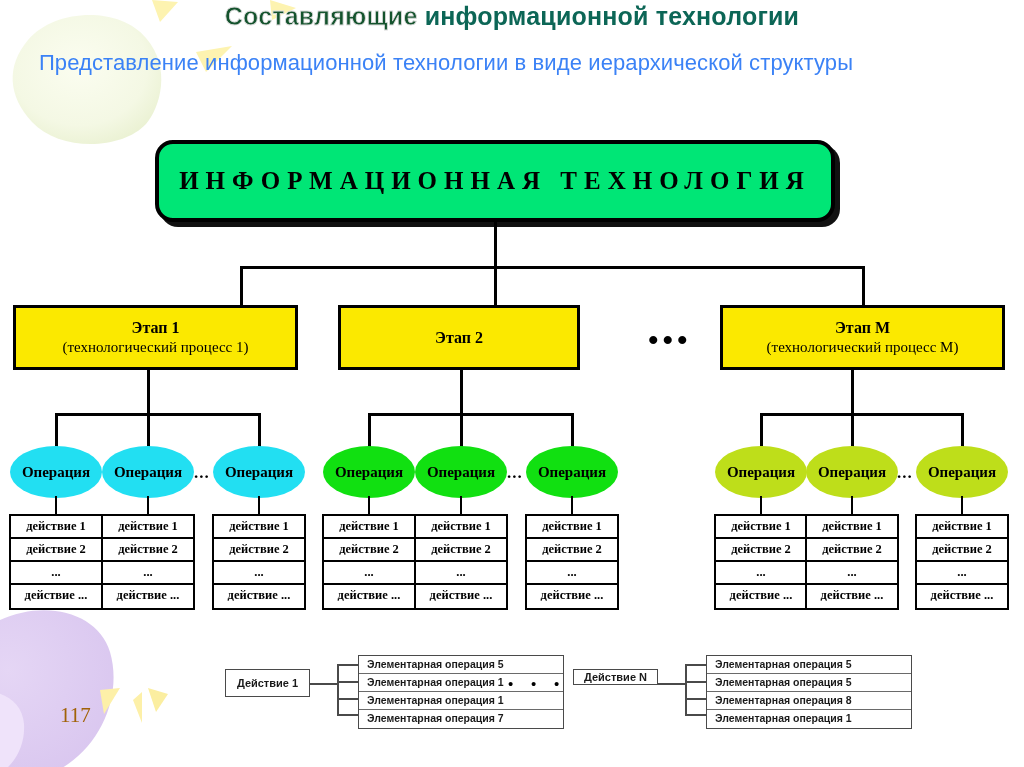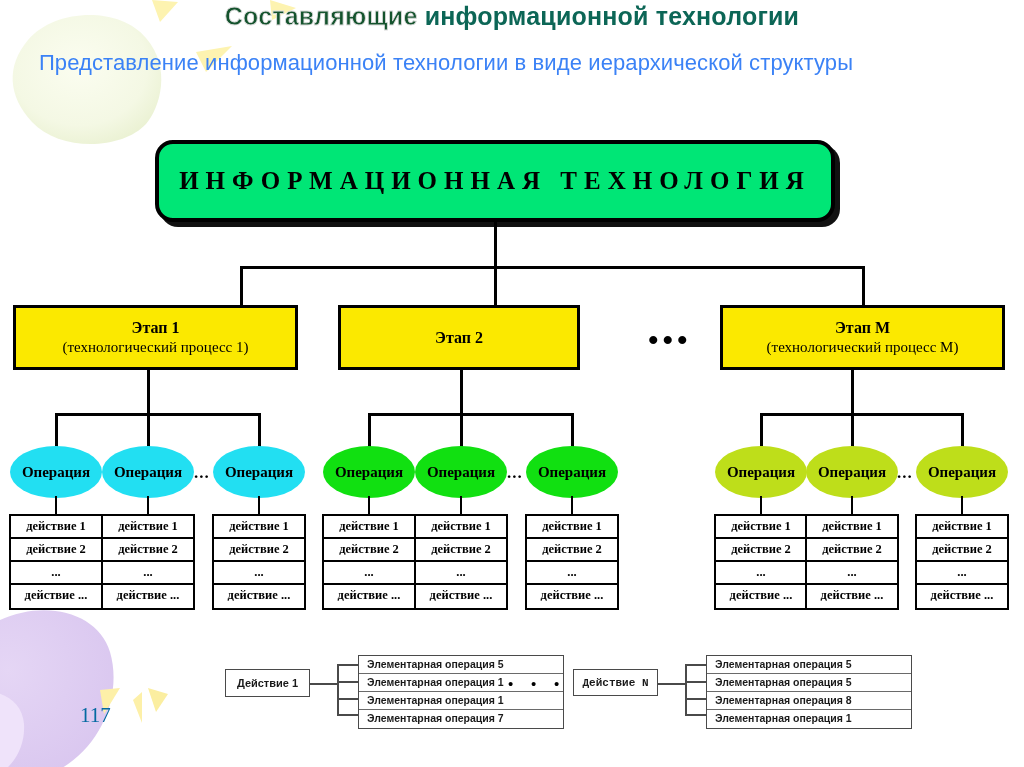--- a/index.html
+++ b/index.html
@@ -30,24 +30,23 @@
   .t-strong { color:#0c6656; }
   #subtitle {
     position:absolute; left:0; top:50px; width:892px;
     text-align:center; white-space:nowrap;
     font-size:22px; color:#3b82f6; letter-spacing:0.1px;
   }
 
   
   #page-number {
     position:absolute; left:60px; top:703px;
-    font-size:21px; color:#0369a1;
+    font-size:21px; color:#a16207;
     font-family:"Liberation Serif", serif;
     z-index:6;
-    margin-left:20px;
   }
 
   
   #diagram { position:absolute; left:0; top:0; width:1024px; height:767px; z-index:3; }
 
   
   #root-box {
     position:absolute; left:155px; top:140px; width:680px; height:82px;
     background:#00e676; border:4px solid #000; border-radius:18px;
     box-shadow:5px 5px 0 #111;
@@ -332,21 +331,21 @@
 
   <div class="det-list" style="left:358px; top:655px;">
     <div class="det-row">Элементарная операция 5</div>
     <div class="det-row">Элементарная операция 1</div>
     <div class="det-row">Элементарная операция 1</div>
     <div class="det-row">Элементарная операция 7</div>
   </div>
 
   <div class="det-dots" style="left:508px; top:676px;">• • •</div>
 
-  <div class="det-action" style="left:573px; top:669px; width:85px; height:27px;font-family:Liberation Mono, monospace;">
+  <div class="det-action" style="left:573px; top:669px; width:85px; height:16px;">
     <span>Действие N</span>
   </div>
   <div class="ln-thin-h" style="left:658px; top:683px; width:28px;"></div>
   <div class="ln-thin-v" style="left:685px; top:664px; height:51px;"></div>
   <div class="ln-thin-h" style="left:685px; top:664px; width:22px;"></div>
   <div class="ln-thin-h" style="left:685px; top:681px; width:22px;"></div>
   <div class="ln-thin-h" style="left:685px; top:698px; width:22px;"></div>
   <div class="ln-thin-h" style="left:685px; top:714px; width:22px;"></div>
 
   <div class="det-list" style="left:706px; top:655px;">

